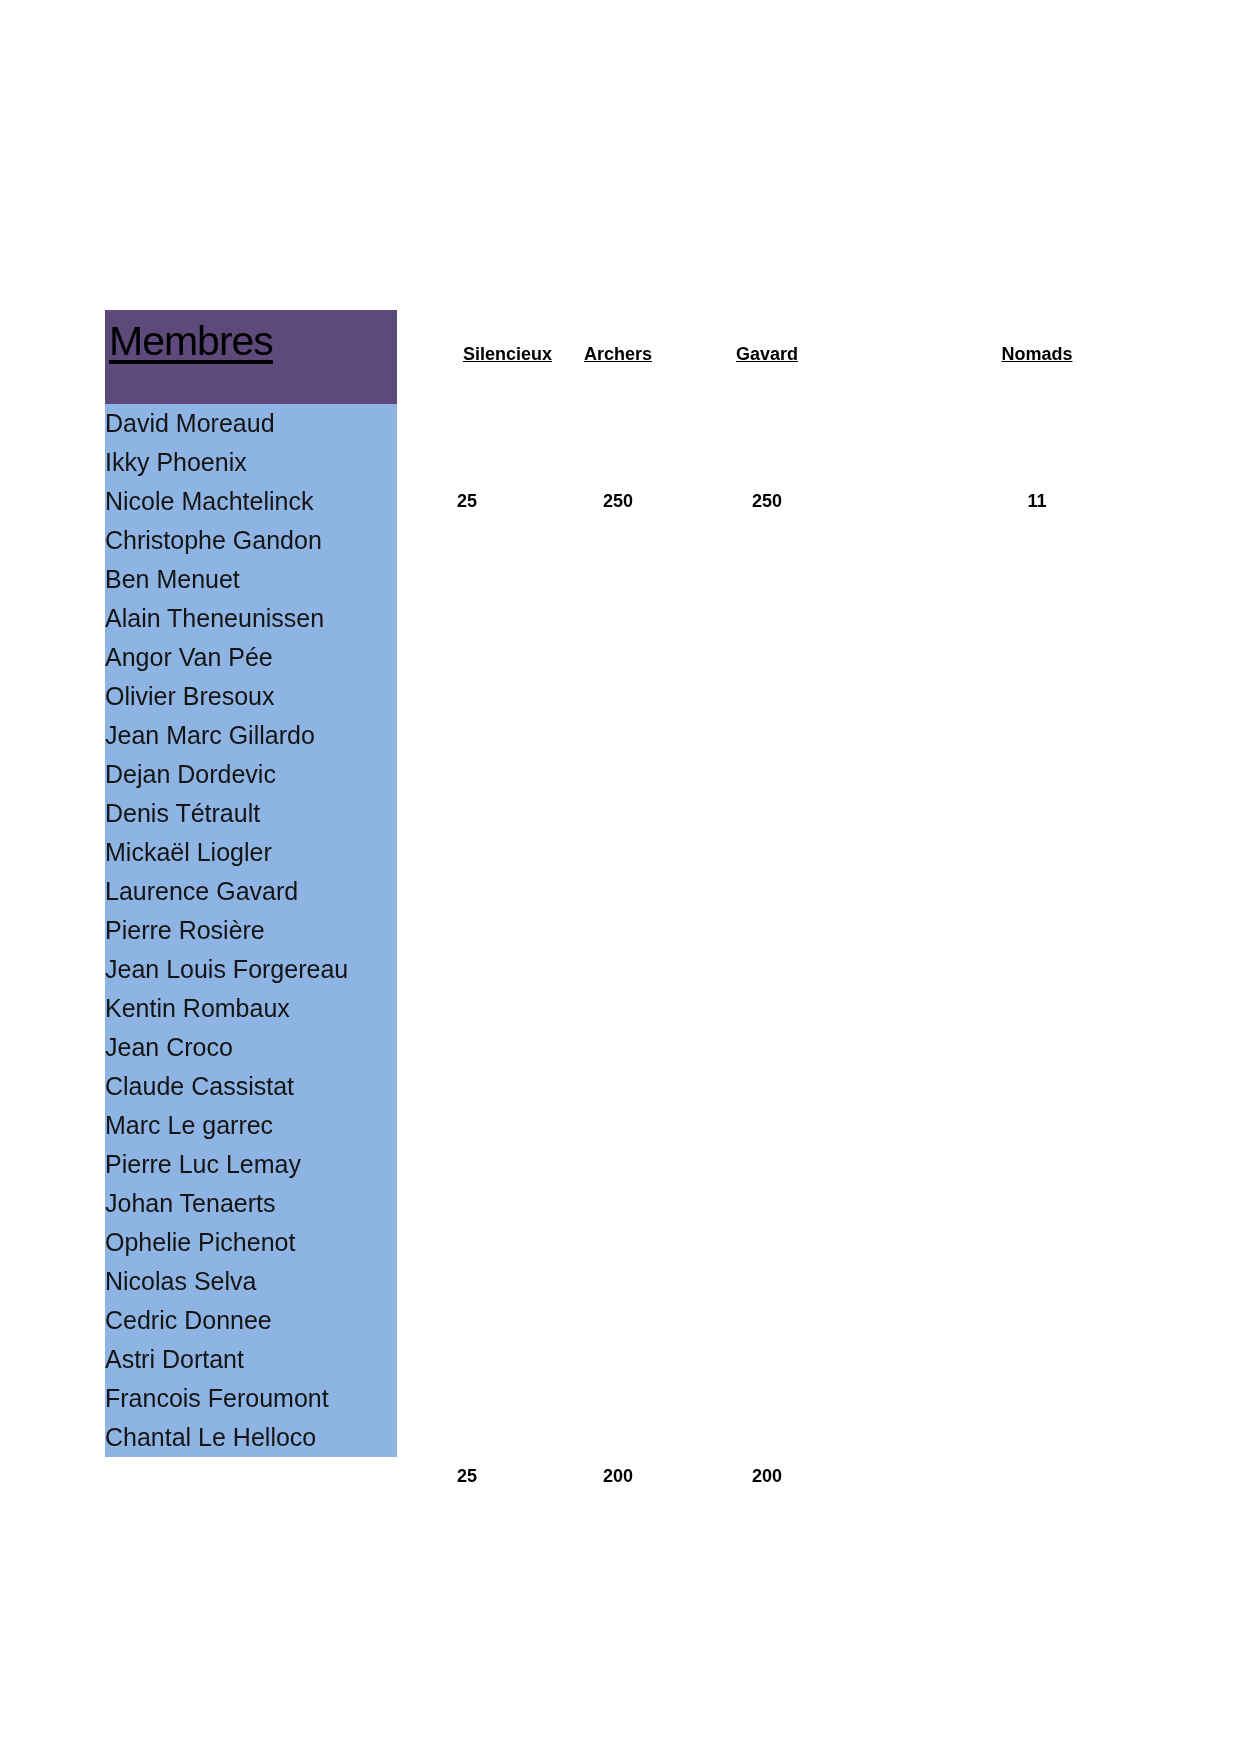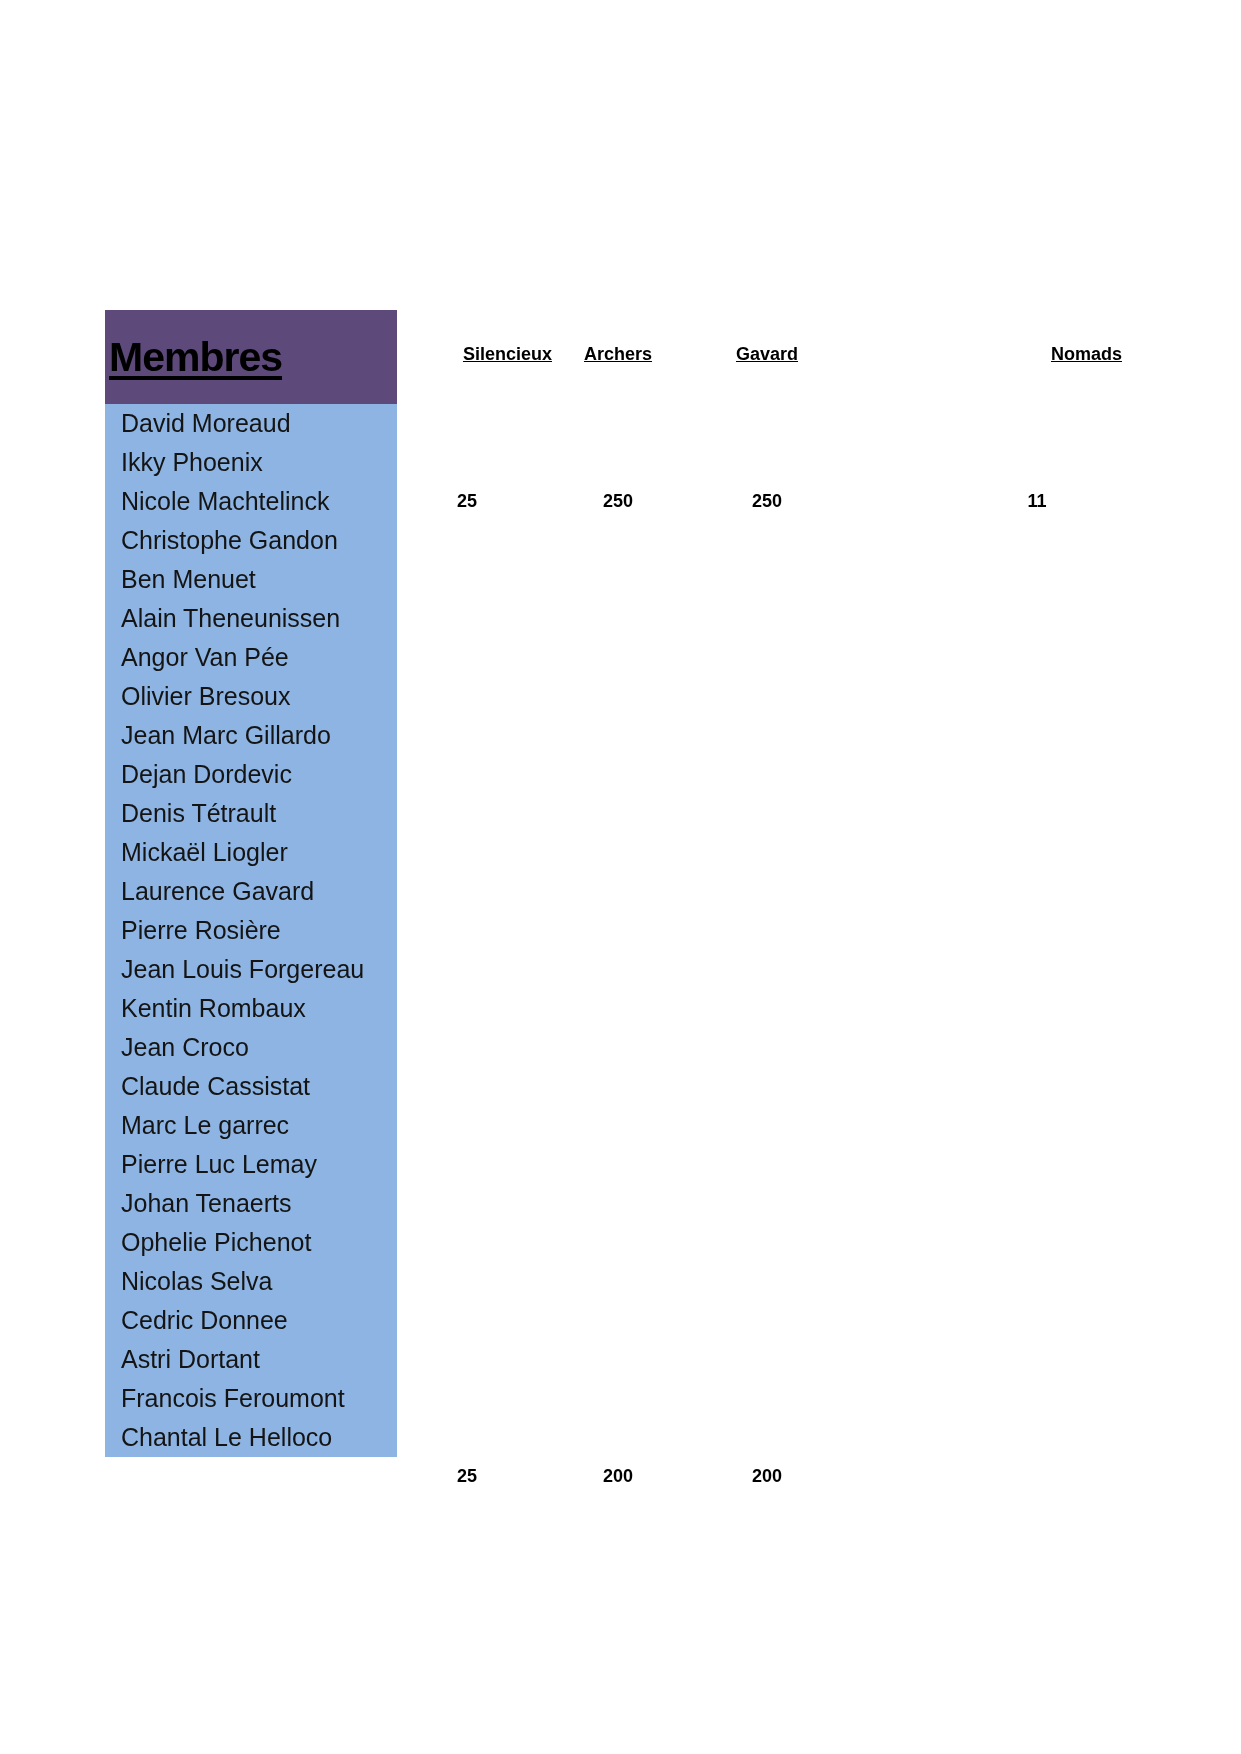--- a/index.html
+++ b/index.html
@@ -19,23 +19,23 @@
   .members-header {
     position: absolute;
     left: 105px;
     top: 310px;
     width: 292px;
     height: 94px;
     background: #5d4a7b;
   }
   .members-title {
     display: inline-block;
-    margin: 24px 0 0 4px;
+    margin: 8px 0 0 4px;
     font-size: 41px;
-    font-weight: bold;
+    font-weight: normal;
     letter-spacing: -1px;
     color: #000000;
     text-decoration: underline;
     text-decoration-thickness: 4px;
     text-underline-offset: 5px;
   }
   
   .col-header {
     position: absolute;
     top: 344px;
@@ -43,33 +43,33 @@
     text-align: center;
     font-size: 18px;
     font-weight: bold;
     color: #000000;
     text-decoration: underline;
     white-space: nowrap;
   }
   .c1 { left: 382px; text-align: right; }
   .c2 { left: 533px; }
   .c3 { left: 682px; }
-  .c4 { left: 952px; text-align: right; }
+  .c4 { left: 952px; }
   
   .members-list {
     position: absolute;
     left: 105px;
     top: 404px;
     width: 292px;
     background: #8db4e2;
   }
   .member-row {
     height: 39px;
     line-height: 39px;
-    padding-left: 16px;
+    padding-left: 0;
     font-size: 25px;
     color: #141414;
     white-space: nowrap;
   }
   
   .val {
     position: absolute;
     width: 170px;
     line-height: 39px;
     text-align: center;

